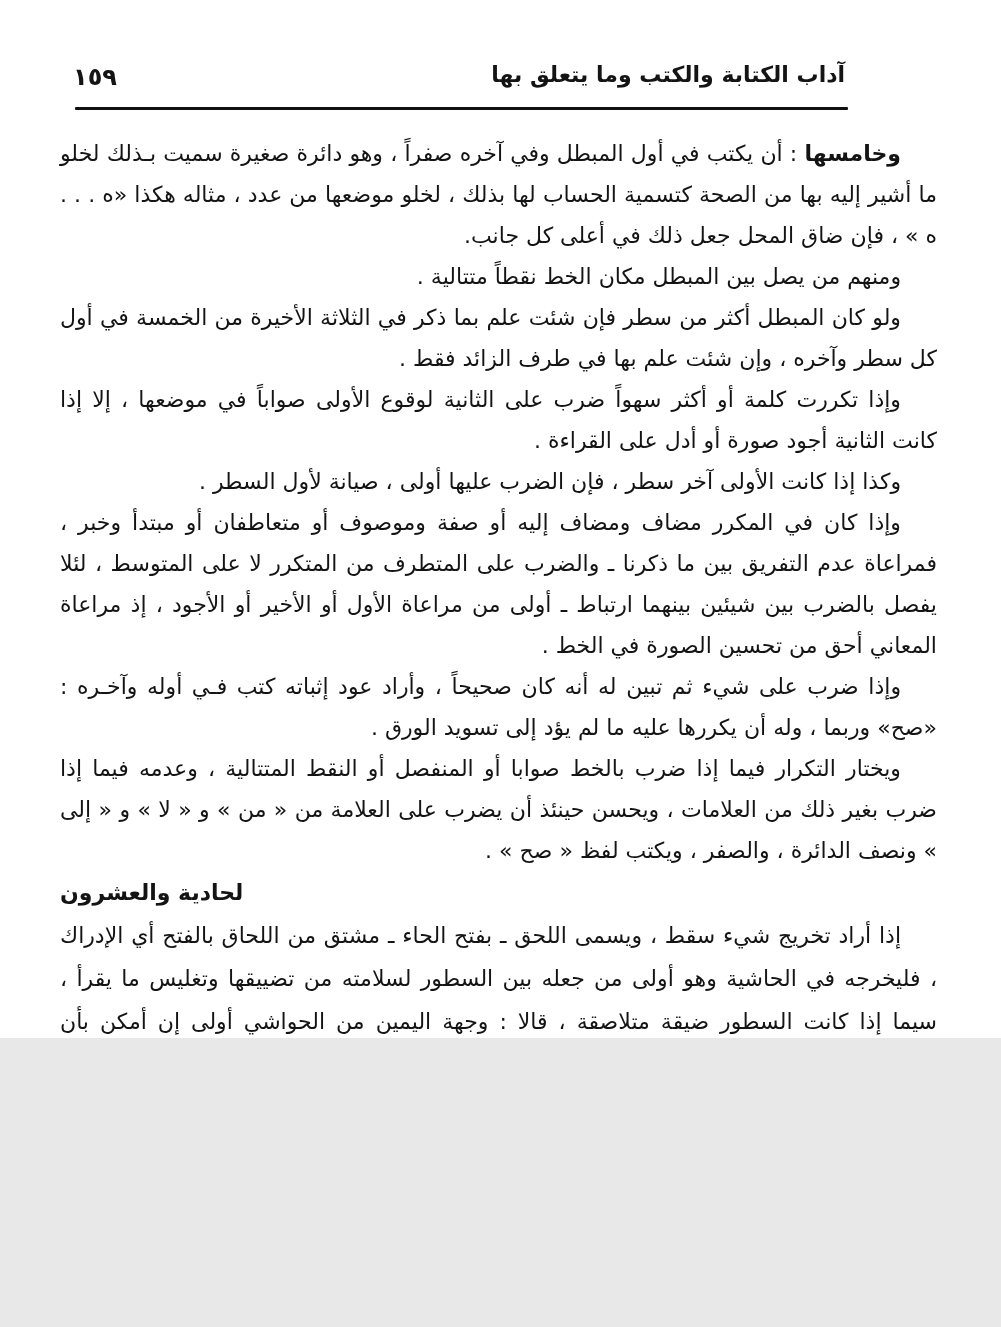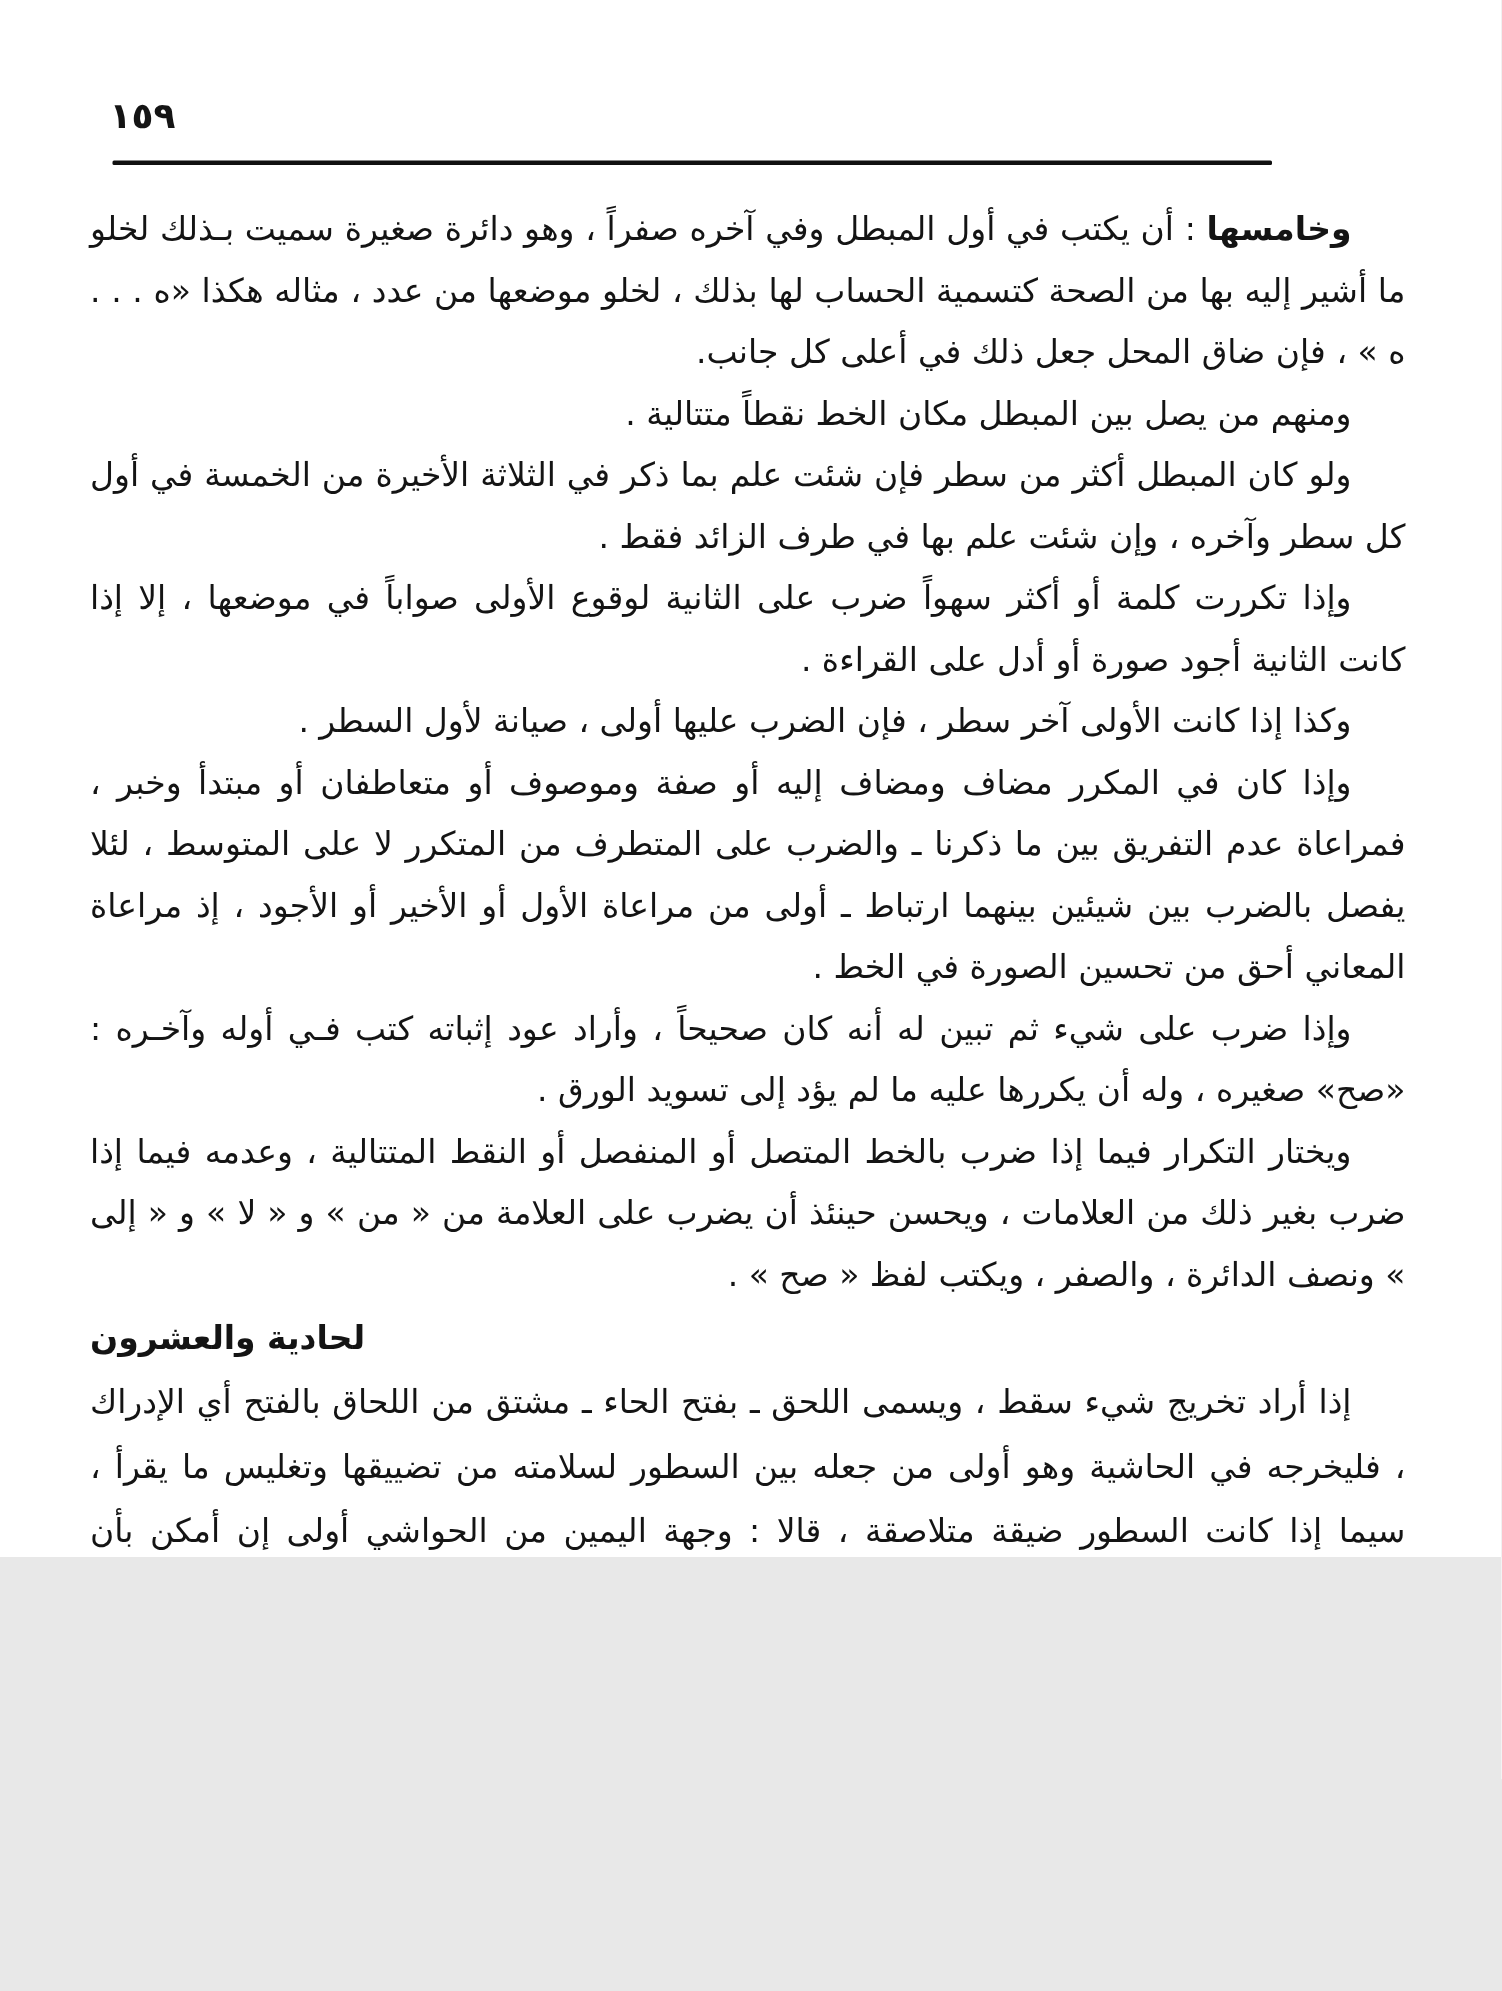--- a/index.html
+++ b/index.html
@@ -76,40 +76,41 @@
     line-height: 43px;
   }
 </style>
 </head>
 <body>
 
 <div class="page">
 
   <div class="page-number">١٥٩</div>
 
+  <div class="header-title">آداب الكتابة والكتب وما يتعلق بها</div>
 
   <div class="header-rule"></div>
 
   <div class="body-text">
 
     <p><span class="lead-word">وخامسها</span><span> : أن يكتب في أول المبطل وفي آخره صفراً ، وهو دائرة صغيرة سميت بـذلك لخلو ما أشير إليه بها من الصحة كتسمية الحساب لها بذلك ، لخلو موضعها من عدد ، مثاله هكذا «ه . . . ه » ، فإن ضاق المحل جعل ذلك في أعلى كل جانب.</span></p>
 
     <p>ومنهم من يصل بين المبطل مكان الخط نقطاً متتالية .</p>
 
     <p>ولو كان المبطل أكثر من سطر فإن شئت علم بما ذكر في الثلاثة الأخيرة من الخمسة في أول كل سطر وآخره ، وإن شئت علم بها في طرف الزائد فقط .</p>
 
     <p>وإذا تكررت كلمة أو أكثر سهواً ضرب على الثانية لوقوع الأولى صواباً في موضعها ، إلا إذا كانت الثانية أجود صورة أو أدل على القراءة .</p>
 
     <p>وكذا إذا كانت الأولى آخر سطر ، فإن الضرب عليها أولى ، صيانة لأول السطر .</p>
 
     <p>وإذا كان في المكرر مضاف ومضاف إليه أو صفة وموصوف أو متعاطفان أو مبتدأ وخبر ، فمراعاة عدم التفريق بين ما ذكرنا ـ والضرب على المتطرف من المتكرر لا على المتوسط ، لئلا يفصل بالضرب بين شيئين بينهما ارتباط ـ أولى من مراعاة الأول أو الأخير أو الأجود ، إذ مراعاة المعاني أحق من تحسين الصورة في الخط .</p>
 
-    <p>وإذا ضرب على شيء ثم تبين له أنه كان صحيحاً ، وأراد عود إثباته كتب فـي أوله وآخـره : «صح» صغيره ، وله أن يكررها عليه ما لم يؤد إلى تسويد الورق .</p>
+    <p>وإذا ضرب على شيء ثم تبين له أنه كان صحيحاً ، وأراد عود إثباته كتب فـي أوله وآخـره : «صح» وربما ، وله أن يكررها عليه ما لم يؤد إلى تسويد الورق .</p>
 
-    <p>ويختار التكرار فيما إذا ضرب بالخط المتصل أو المنفصل أو النقط المتتالية ، وعدمه فيما إذا ضرب بغير ذلك من العلامات ، ويحسن حينئذ أن يضرب على العلامة من « من » و « لا » و « إلى » ونصف الدائرة ، والصفر ، ويكتب لفظ « صح » .</p>
+    <p>ويختار التكرار فيما إذا ضرب بالخط صوابا أو المنفصل أو النقط المتتالية ، وعدمه فيما إذا ضرب بغير ذلك من العلامات ، ويحسن حينئذ أن يضرب على العلامة من « من » و « لا » و « إلى » ونصف الدائرة ، والصفر ، ويكتب لفظ « صح » .</p>
 
     <div class="section2">
       <p class="section-heading">لحادية والعشرون</p>
 
       <p>إذا أراد تخريج شيء سقط ، ويسمى اللحق ـ بفتح الحاء ـ مشتق من اللحاق بالفتح أي الإدراك ، فليخرجه في الحاشية وهو أولى من جعله بين السطور لسلامته من تضييقها وتغليس ما يقرأ ، سيما إذا كانت السطور ضيقة متلاصقة ، قالا : وجهة اليمين من الحواشي أولى إن أمكن بأن اتسعت ، لشرفها ولاحتمال سقط آخر فيخرجه إلى جهة اليسار ، فلو خرج الأول إلى اليسار ، ثم ظهر سقط آخر في السطر ، فإن خرج له إلى اليسار أيضاً اشتبه محل [أحد ] السقطين بمحل الآخر ، أو إلى اليمين تقابل طرف التخريجين ، وربما التقيا لقرب السقطين ، فيظن أن ذلك ضرب على ما بينهما</p>
     </div>
 
   </div>
 
 </div>

